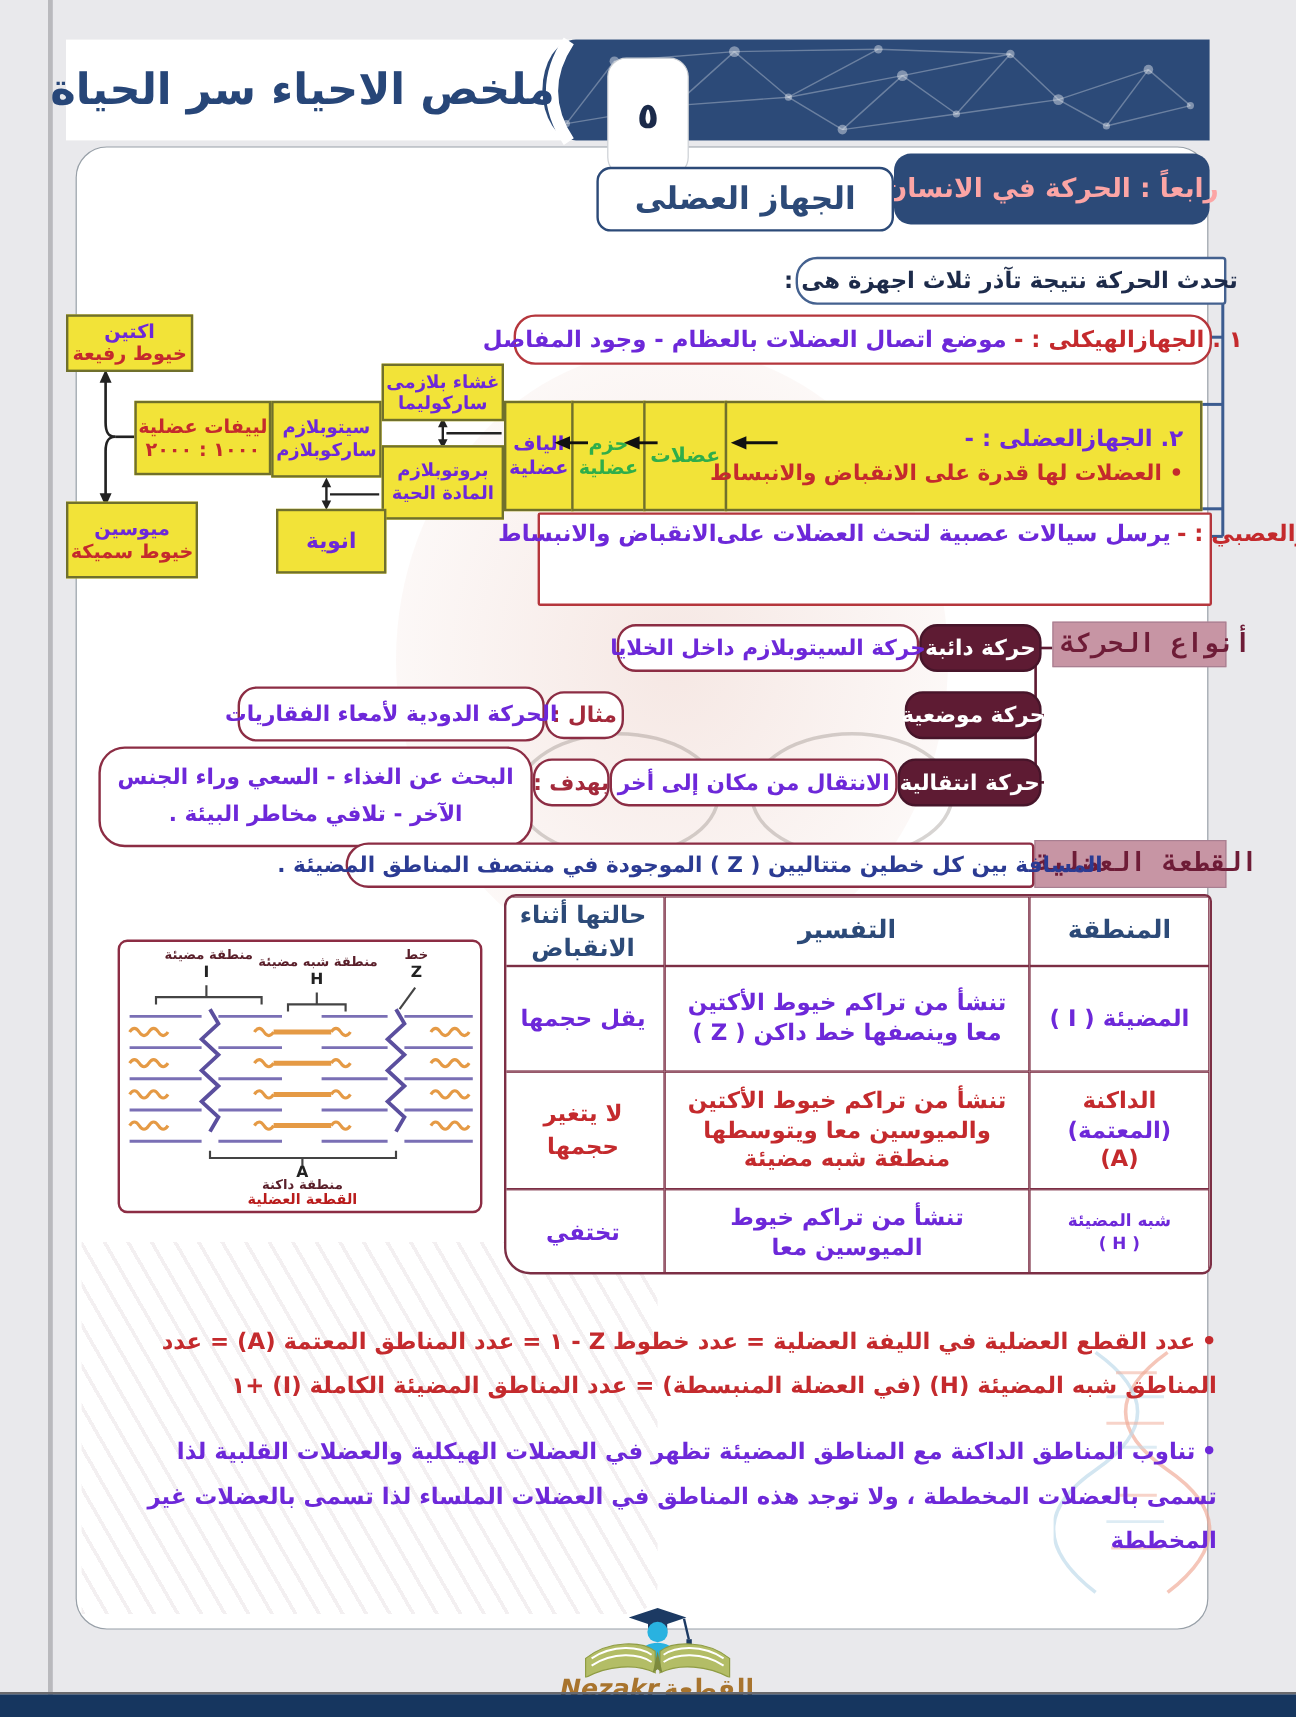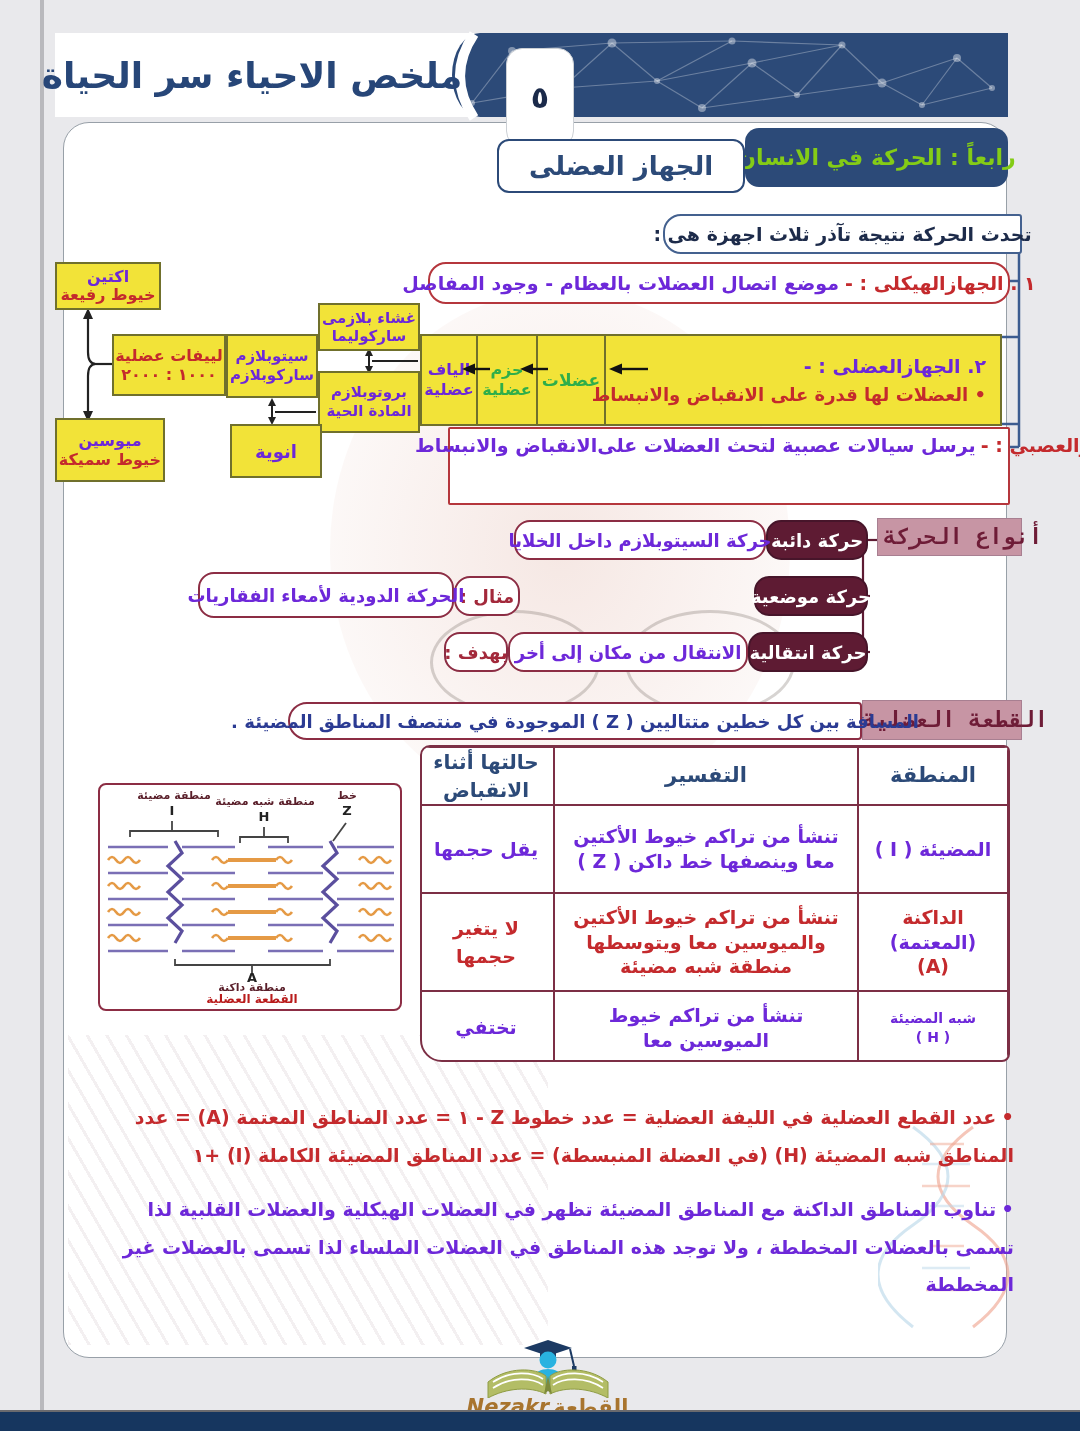--- a/index.html
+++ b/index.html
@@ -101,21 +101,21 @@
     </svg>
   </div>
   <svg class="abs" style="left:430px;top:30px;z-index:8;" width="70" height="92" viewBox="0 0 70 92">
     <path d="M44,4 Q16,46 44,88" stroke="#fff" stroke-width="10" fill="none"></path>
   </svg>
   <div class="abs c b nw" style="left:62px;top:40px;width:380px;height:70px;font-size:36px;color:#274678;z-index:8;">ملخص الاحياء سر الحياة</div>
   <div class="abs c" style="left:506px;top:48px;width:68px;height:99px;background:#fff;border:1px solid #ccd0d5;border-radius:16px;z-index:9;">
     <span class="b" style="font-size:30px;color:#1b2a4a;">٥</span>
   </div>
 
-  <div class="abs c b nw" style="left:745px;top:128px;width:263px;height:59px;background:#2c4a78;color:#84cc16;font-size:22px;border-radius:14px;z-index:8;">رابعاً : الحركة في الانسان</div>
+  <div class="abs c b nw" style="left:745px;top:128px;width:263px;height:59px;background:#2c4a78;color:#fca5a5;font-size:22px;border-radius:14px;z-index:8;">رابعاً : الحركة في الانسان</div>
   <div class="abs c b nw" style="left:497px;top:139px;width:248px;height:54px;background:#fff;border:2.5px solid #2c4a78;border-radius:12px;font-size:26px;color:#2c4a78;z-index:9;">الجهاز العضلى</div>
 
   <svg class="abs" style="left:0;top:0;z-index:3;pointer-events:none;" width="1080" height="1431" viewBox="0 0 1080 1431">
 
     <g stroke="#3c5c90" stroke-width="2.5" fill="none">
       <path d="M1019,252 V447"></path>
         <path d="M1019,281 H1006"></path>
       <path d="M1019,337 H1000"></path>
         <path d="M1019,424 H1000"></path>
         <path d="M1019,447 H1006"></path>
@@ -215,20 +215,21 @@
   <div class="abs c b nw pill" style="left:766px;top:520px;width:102px;height:40px;font-size:18px;z-index:4;">حركة دائبة</div>
   <div class="abs c b nw wb blue" style="left:514px;top:520px;width:252px;height:40px;font-size:18px;z-index:4;">حركة السيتوبلازم داخل الخلايا</div>
 
   <div class="abs c b nw pill" style="left:754px;top:576px;width:114px;height:40px;font-size:18px;z-index:4;">حركة موضعية</div>
   <div class="abs c b nw wb maroonTx" style="left:454px;top:576px;width:66px;height:40px;font-size:18px;z-index:4;">مثال :</div>
   <div class="abs c b nw wb blue" style="left:198px;top:572px;width:256px;height:46px;font-size:18px;z-index:4;">الحركة الدودية لأمعاء الفقاريات</div>
 
   <div class="abs c b nw pill" style="left:748px;top:632px;width:120px;height:40px;font-size:18px;z-index:4;">حركة انتقالية</div>
   <div class="abs c b nw wb blue" style="left:508px;top:632px;width:240px;height:40px;font-size:18px;z-index:4;">الانتقال من مكان إلى أخر</div>
   <div class="abs c b nw wb maroonTx" style="left:444px;top:632px;width:64px;height:40px;font-size:18px;z-index:4;">بهدف :</div>
+  <div class="abs c b wb blue" style="left:82px;top:622px;width:362px;height:84px;font-size:18px;line-height:1.7;border-radius:22px;padding:0 14px;z-index:4;">البحث عن الغذاء - السعي وراء الجنس الآخر - تلافي مخاطر البيئة .</div>
 
   <div class="abs c b nw pink" style="left:862px;top:700px;width:160px;height:40px;font-size:22px;z-index:4;">القطعة العضلية :</div>
   <div class="abs c b nw" style="left:288px;top:702px;width:574px;height:38px;background:#fff;border:2.5px solid #8c2d44;border-radius:20px 4px 4px 20px;font-size:18px;color:#2b3b93;z-index:4;">المسافة بين كل خطين متتاليين ( Z ) الموجودة في منتصف المناطق المضيئة .</div>
 
   <div class="abs tbl" style="left:420px;top:745px;width:590px;height:317px;z-index:4;">
     <div class="cell b navy" style="font-size:21px;">المنطقة</div>
     <div class="cell b navy" style="font-size:21px;">التفسير</div>
     <div class="cell b navy" style="font-size:20px;line-height:1.4;">حالتها أثناء الانقباض</div>
 
     <div class="cell b blue" style="font-size:19px;">المضيئة ( I )</div>

